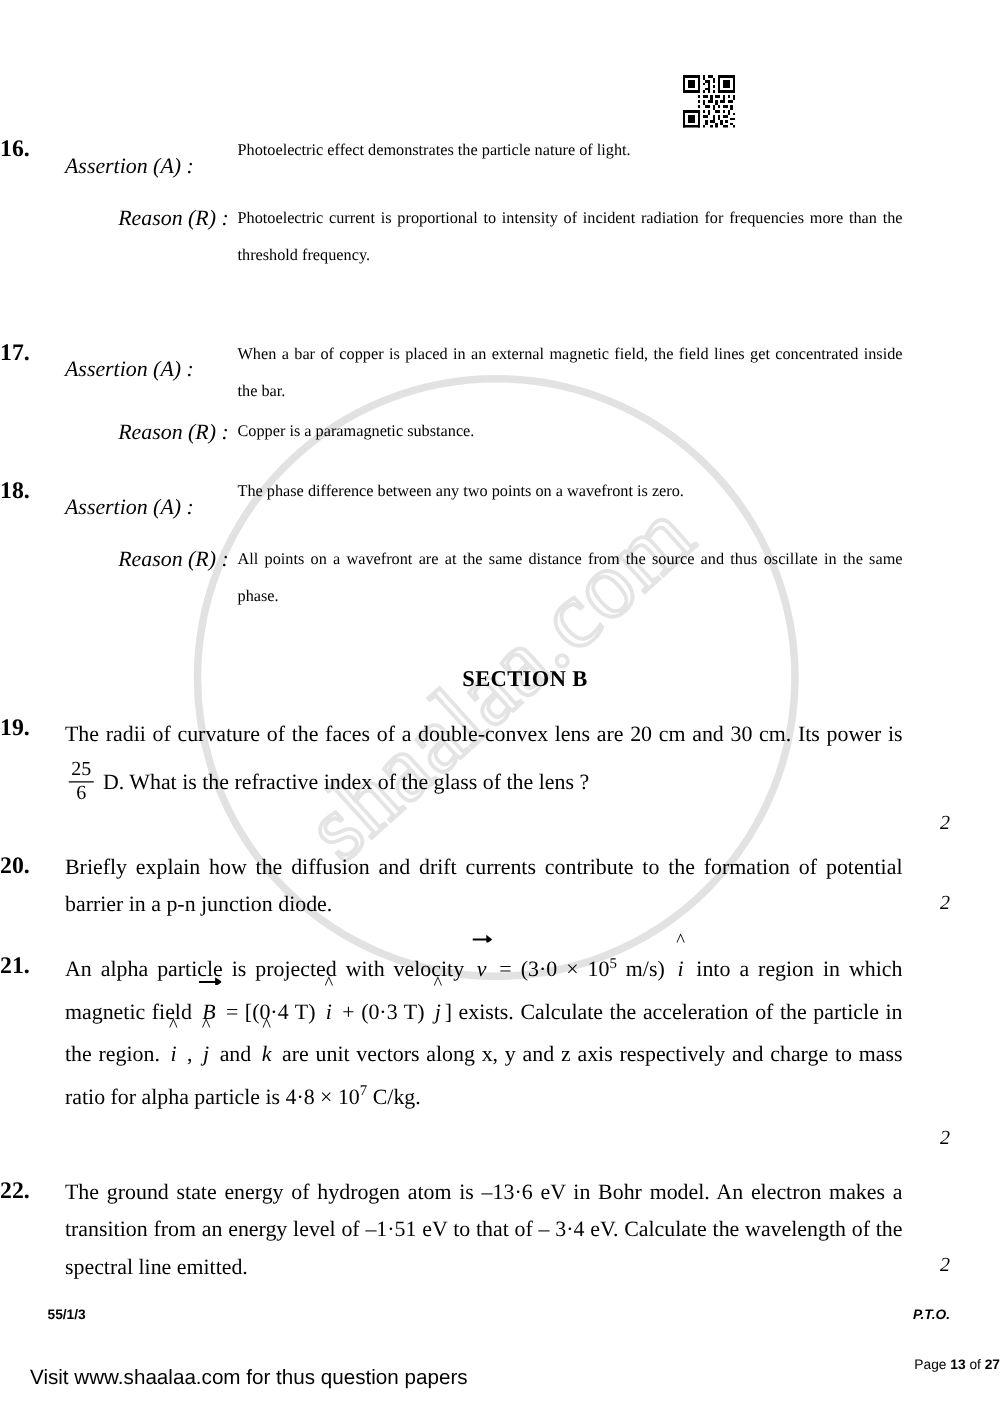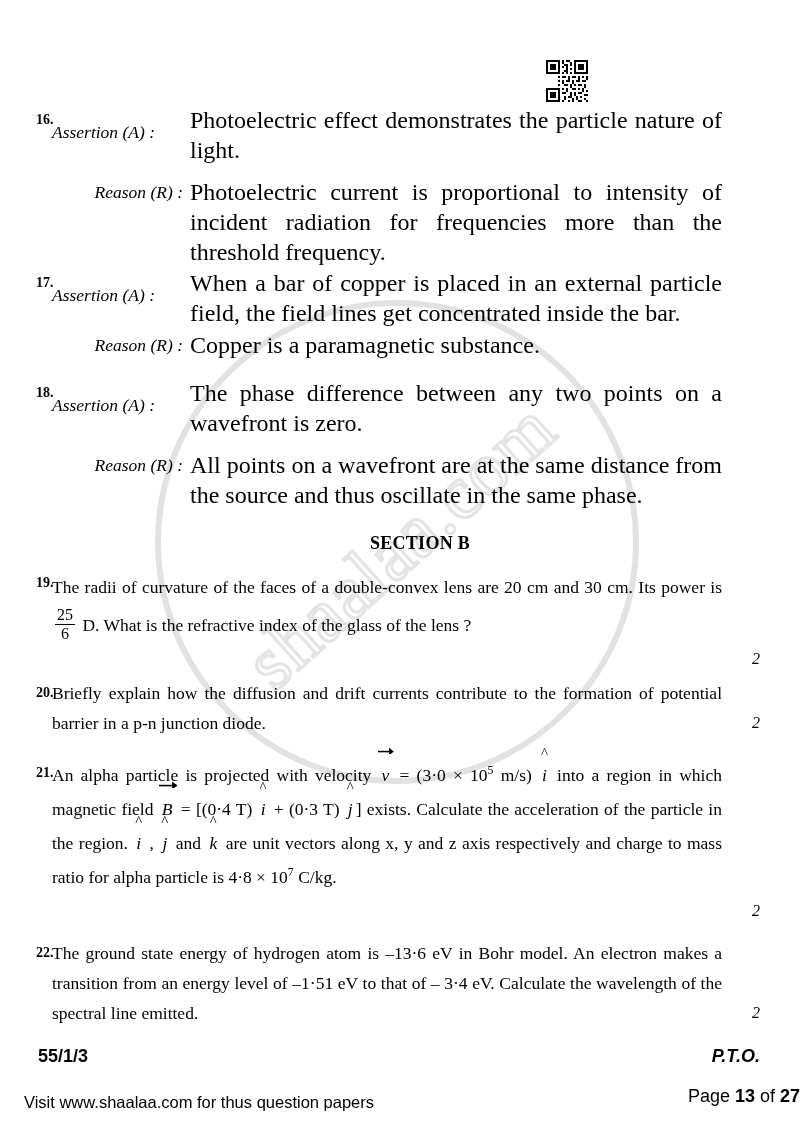--- a/index.html
+++ b/index.html
@@ -75,24 +75,23 @@
     width: 800px;
   }
   .qrow {
     display: flex;
     align-items: flex-start;
   }
   .qnum {
     width: 52px;
     flex: 0 0 52px;
     text-align: left;
-    padding-left: 36px;
     box-sizing: border-box;
     font-weight: bold;
-    font-size: 14px;
+    font-size: 19px;
     line-height: 30px;
   }
   .qbody {
     flex: 1 1 auto;
     padding-right: 78px;
     font-size: 17.5px;
     line-height: 30px;
   }
   .justify-all {
     text-align: justify;
@@ -110,21 +109,21 @@
     font-size: 17.5px;
     line-height: 30px;
     white-space: nowrap;
     text-align: right;
     padding-right: 7px;
     box-sizing: border-box;
   }
   .ar-label.left-al { text-align: left; padding-right: 0; margin-top: 12px; }
   .ar-text {
     flex: 1 1 auto;
-    font-size: 24px;
+    font-size: 13px;
     line-height: 30px;
     text-align: justify;
     text-align-last: left;
   }
 
   .marks {
     position: absolute;
     right: 40px;
     font-style: italic;
     font-size: 16px;
@@ -195,21 +194,21 @@
   }
 
   sup.sp { font-size: 0.68em; vertical-align: super; line-height: 0; }
 
   
   .footer {
     position: absolute;
     left: 0;
     width: 800px;
     font-family: "Liberation Sans", "DejaVu Sans", sans-serif;
-    font-size: 18px;
+    font-size: 11px;
   }
   .footer-row {
     position: relative;
     height: 22px;
   }
   .f-left  { position: absolute; left: 38px;  font-weight: bold; }
   .f-mid   { position: absolute; left: 0; width: 800px; text-align: right; margin-top: 40px; }
   .f-mid b { font-weight: bold; }
   .f-right { position: absolute; right: 40px; font-style: italic; font-weight: bold; }
   .visit {
@@ -328,21 +327,21 @@
       </div>
     </div>
   </div>
 
   <div class="qblock" style="top:268px;">
     <div class="qrow">
       <div class="qnum">17.</div>
       <div class="qbody">
         <div class="ar-row">
           <div class="ar-label left-al">Assertion (A) :</div>
-          <div class="ar-text justify-all">When a bar of copper is placed in an external particle field, the field lines get concentrated inside the bar.</div>
+          <div class="ar-text justify-all">When a bar of copper is placed in an external magnetic field, the field lines get concentrated inside the bar.</div>
         </div>
       </div>
     </div>
     <div class="qrow" style="margin-top:2px;">
       <div class="qnum"></div>
       <div class="qbody">
         <div class="ar-row">
           <div class="ar-label">Reason (R) :</div>
           <div class="ar-text">Copper is a paramagnetic substance.</div>
         </div>

